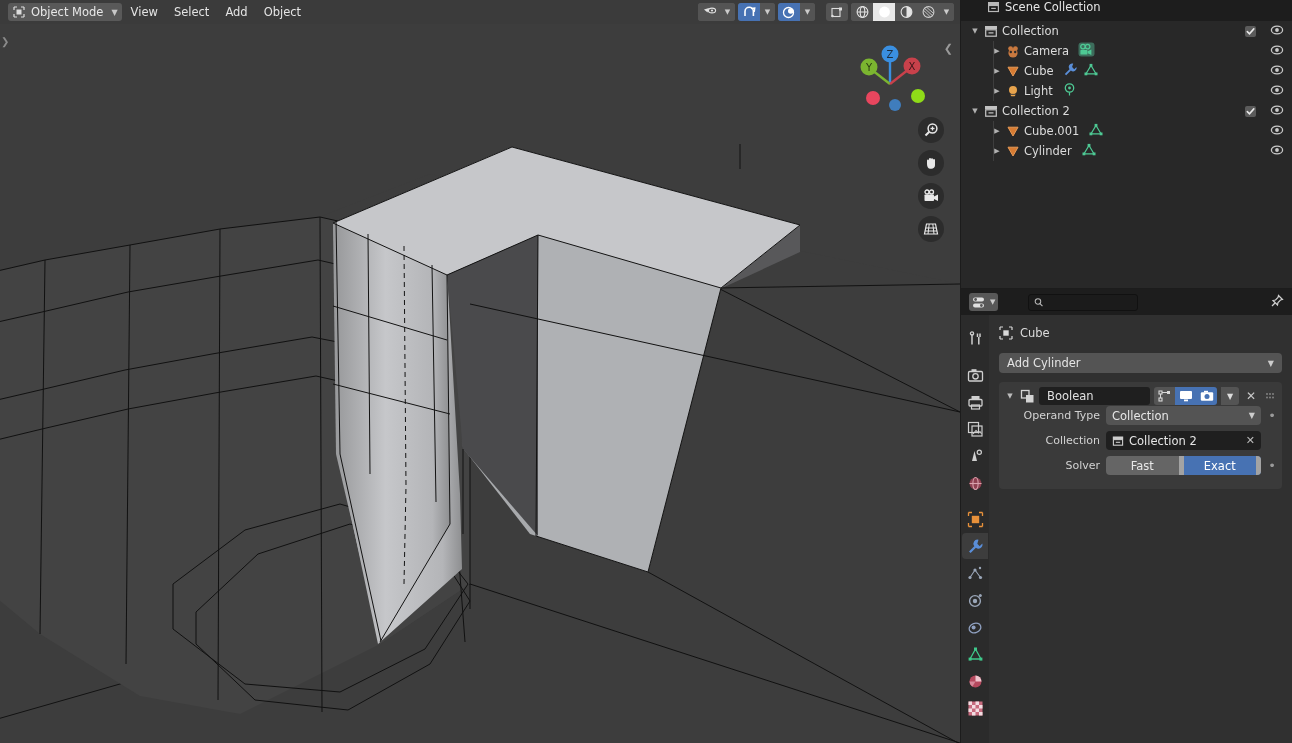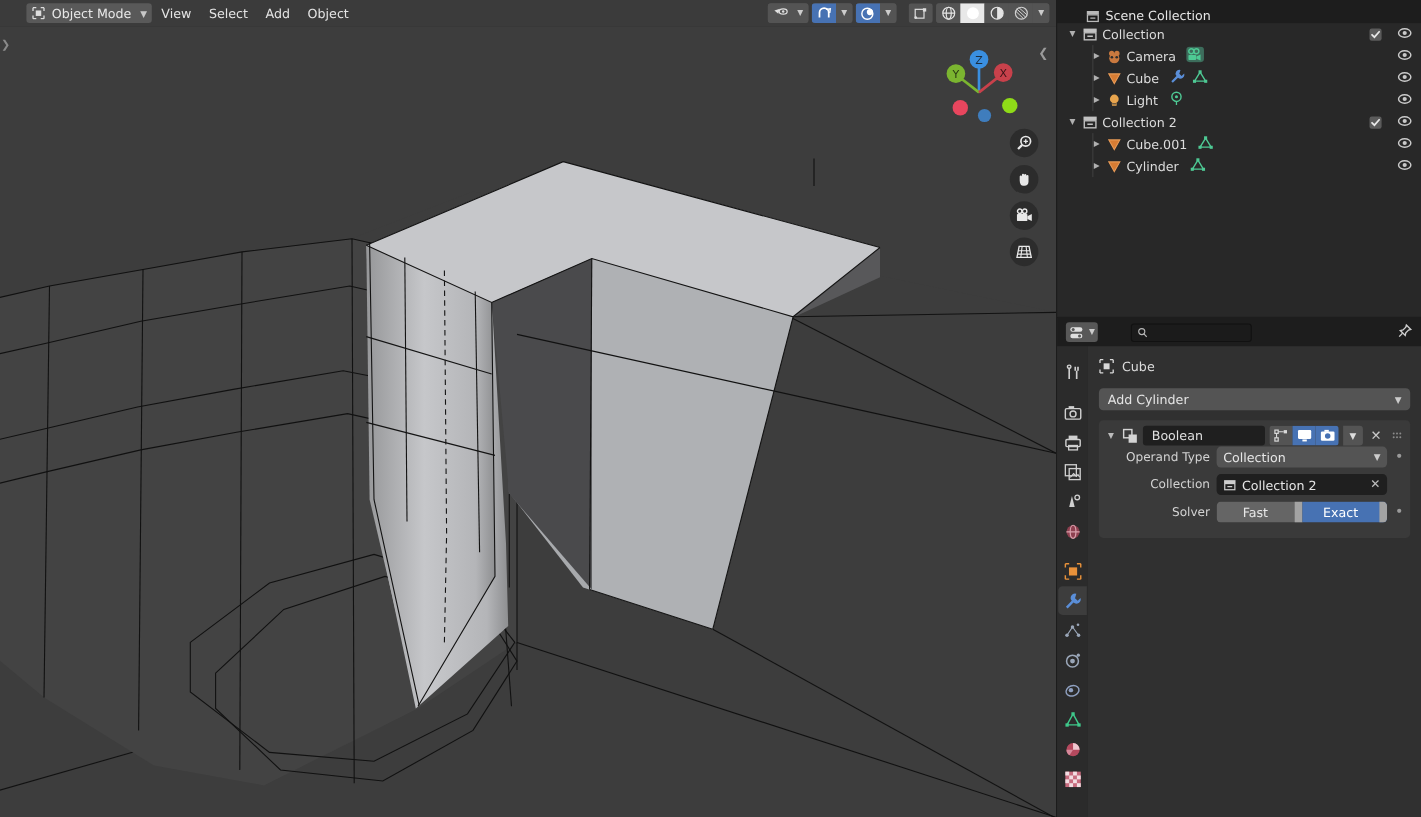--- a/index.html
+++ b/index.html
@@ -11,21 +11,21 @@
     color: #e6e6e6;
     overflow: hidden;
   }
   #app { position: relative; width: 1292px; height: 743px; }
 
   
   .topbar {
     position: absolute; left: 0; top: 0; width: 960px; height: 24px;
     background: #3b3b3b;
     display: flex; align-items: center; gap: 2px;
-    padding-left: 24px;
+    padding-left: 8px;
   }
   .mode-select {
     display: flex; align-items: center; gap: 6px;
     height: 18px; padding: 0 4px 0 5px;
     background: #595959; border-radius: 3px;
     color: #e8e8e8; font-size: 11.5px;
   }
   .mode-select .chev { font-size: 8px; color: #c8c8c8; margin-left: 2px; }
   .menu-item {
     height: 18px; line-height: 18px; padding: 0 7px;
@@ -74,21 +74,21 @@
     width: 26px; height: 26px; border-radius: 50%;
     background: #2c2c2c; display: flex; align-items: center; justify-content: center;
   }
 
   
   .outliner {
     position: absolute; left: 960px; top: 0; width: 332px; height: 288px;
     background: #282828; border-left: 1px solid #1c1c1c;
   }
   .outliner-header {
-    height: 21px; background: #1d1d1d; display: flex; align-items: flex-end;
+    height: 21px; background: #1d1d1d; display: flex; align-items: flex-start;
     padding-left: 24px; gap: 8px;
   }
   .out-row {
     position: relative; height: 20px; display: flex; align-items: center;
     font-size: 11.5px; color: #dcdcdc;
   }
   .out-tri { width: 12px; text-align: center; font-size: 7px; color: #b0b0b0; }
   .out-label { margin-left: 4px; white-space: nowrap; }
   .out-icons { display: flex; align-items: center; gap: 5px; margin-left: 9px; }
   .out-right { position: absolute; right: 8px; display: flex; align-items: center; gap: 14px; }
@@ -179,21 +179,21 @@
   .pfield {
     flex: 1; height: 19px; background: #545454; border-radius: 4px;
     display: flex; align-items: center; padding: 0 6px; gap: 5px;
     font-size: 11.5px; color: #e6e6e6; min-width: 0;
   }
   .pfield.dark { background: #1f1f1f; }
   .pfield .chev { margin-left: auto; font-size: 8px; color: #ccc; }
   .pfield .xbtn { margin-left: auto; font-size: 11px; color: #bbb; }
   .pdot { width: 10px; text-align: center; color: #9a9a9a; font-size: 13px; line-height: 10px; flex: none; }
   .seg-inline { flex: 1; display: flex; height: 19px; border-radius: 4px; overflow: hidden; }
-  .seg-inline .seg { border-right: 7px solid #a3a3a3; }
+  .seg-inline .seg { border-right: 5px solid #a3a3a3; }
 </style>
 </head>
 <body>
 
 <div id="app">
 
   <div class="topbar">
     <div class="mode-select">
       <svg width="12" height="12" viewBox="0 0 12 12">
         <path d="M1 1h3M1 1v3M11 1H8M11 1v3M1 11h3M1 11V8M11 11H8M11 11V8" stroke="#ddd" stroke-width="1.2" fill="none"></path>

